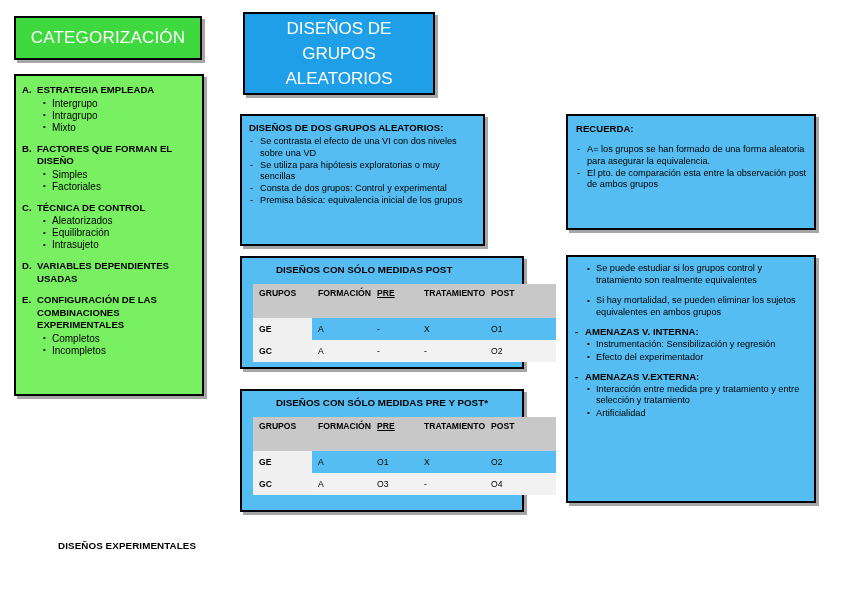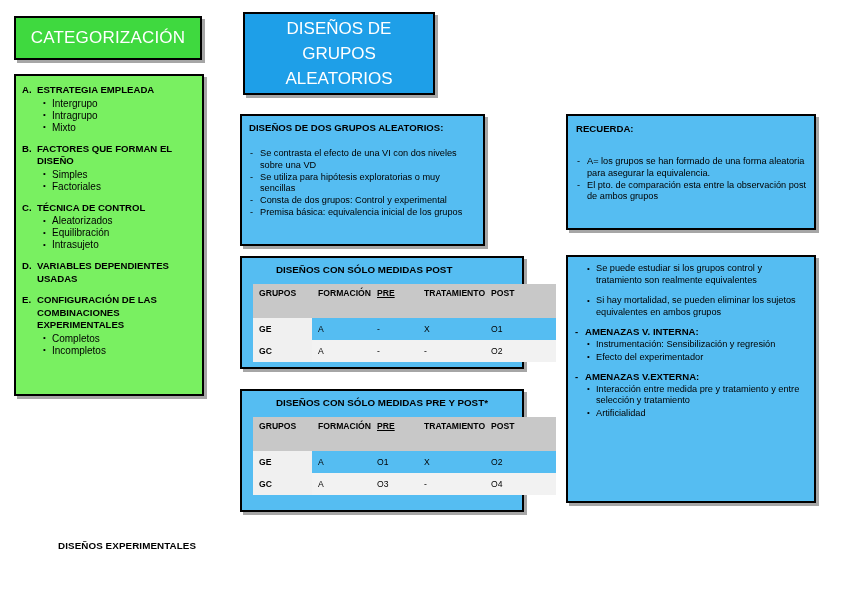--- a/index.html
+++ b/index.html
@@ -127,21 +127,21 @@
     width: 250px;
     height: 248px;
     padding: 5px 6px 5px 6px;
   }
 
   .bhead {
     font-size: 9.6px;
     font-weight: bold;
     color: #000;
     line-height: 13px;
-    margin-bottom: 14px;
+    margin-bottom: 2px;
   }
   .dash-list { margin: 0; padding: 0; list-style: none; }
   .dash-list > li {
     font-size: 9.2px;
     line-height: 11.6px;
     color: #000;
     padding-left: 11px;
     position: relative;
     margin-bottom: 0.5px;
   }

